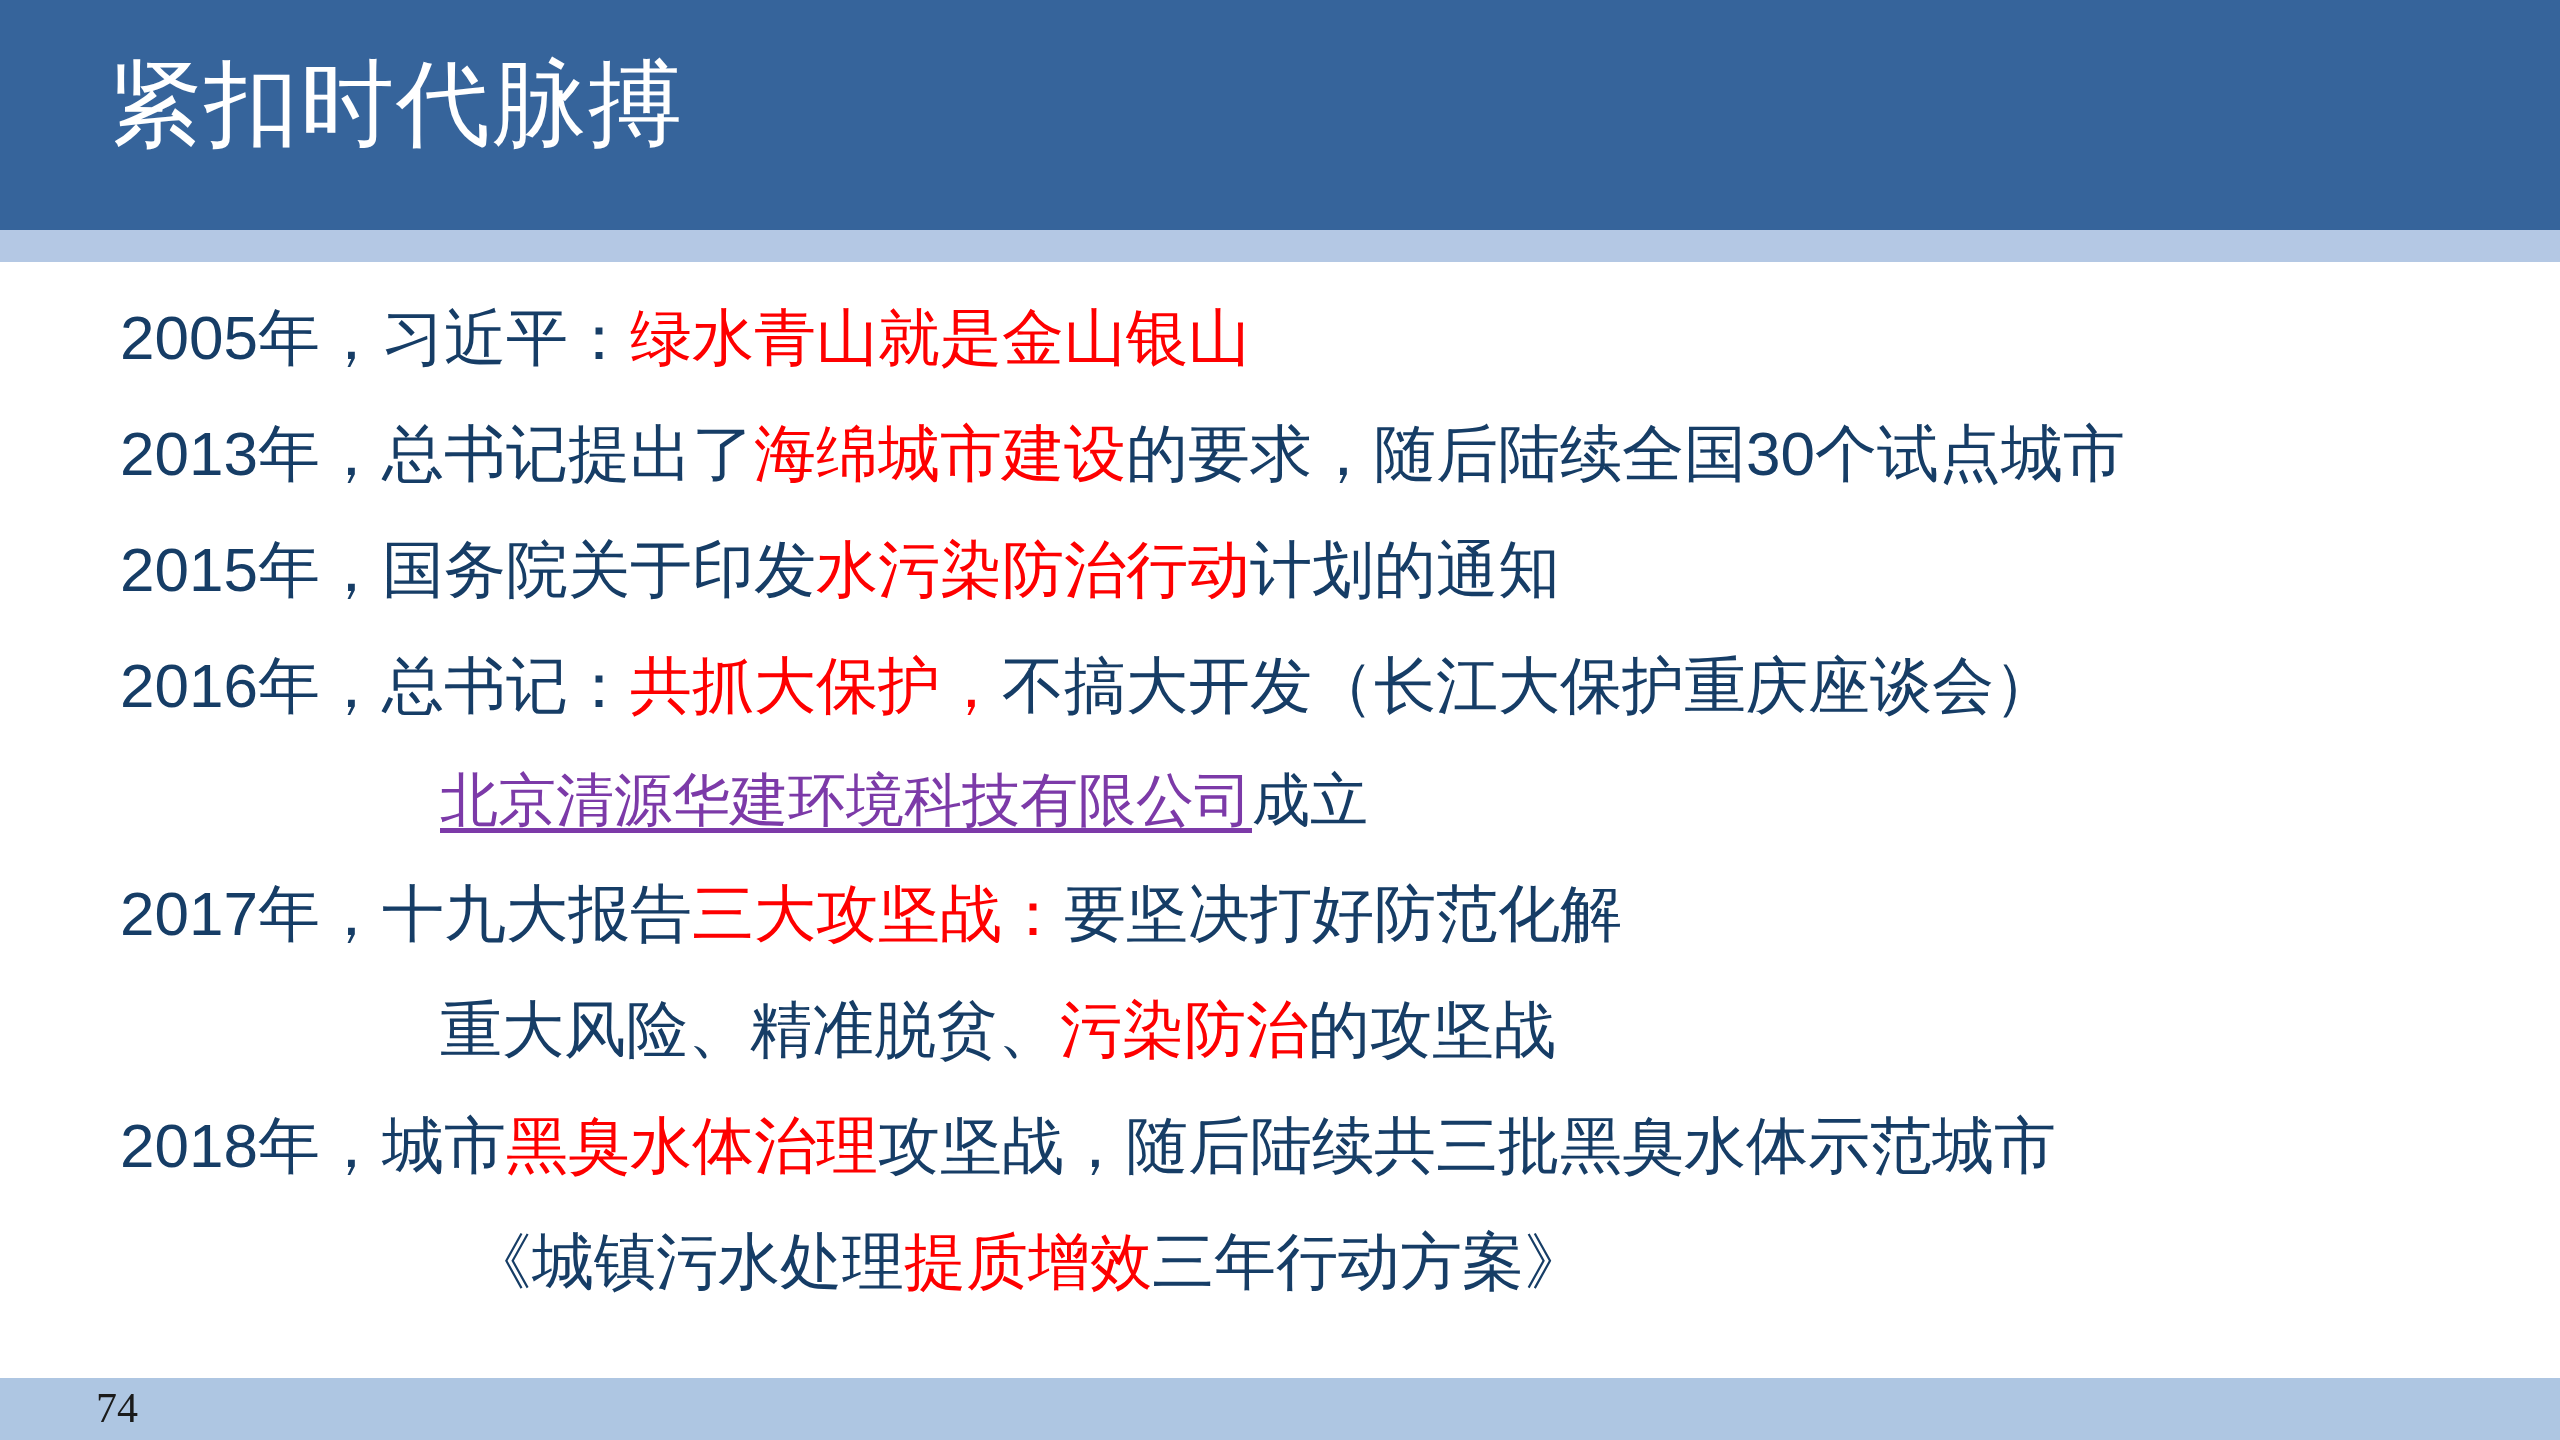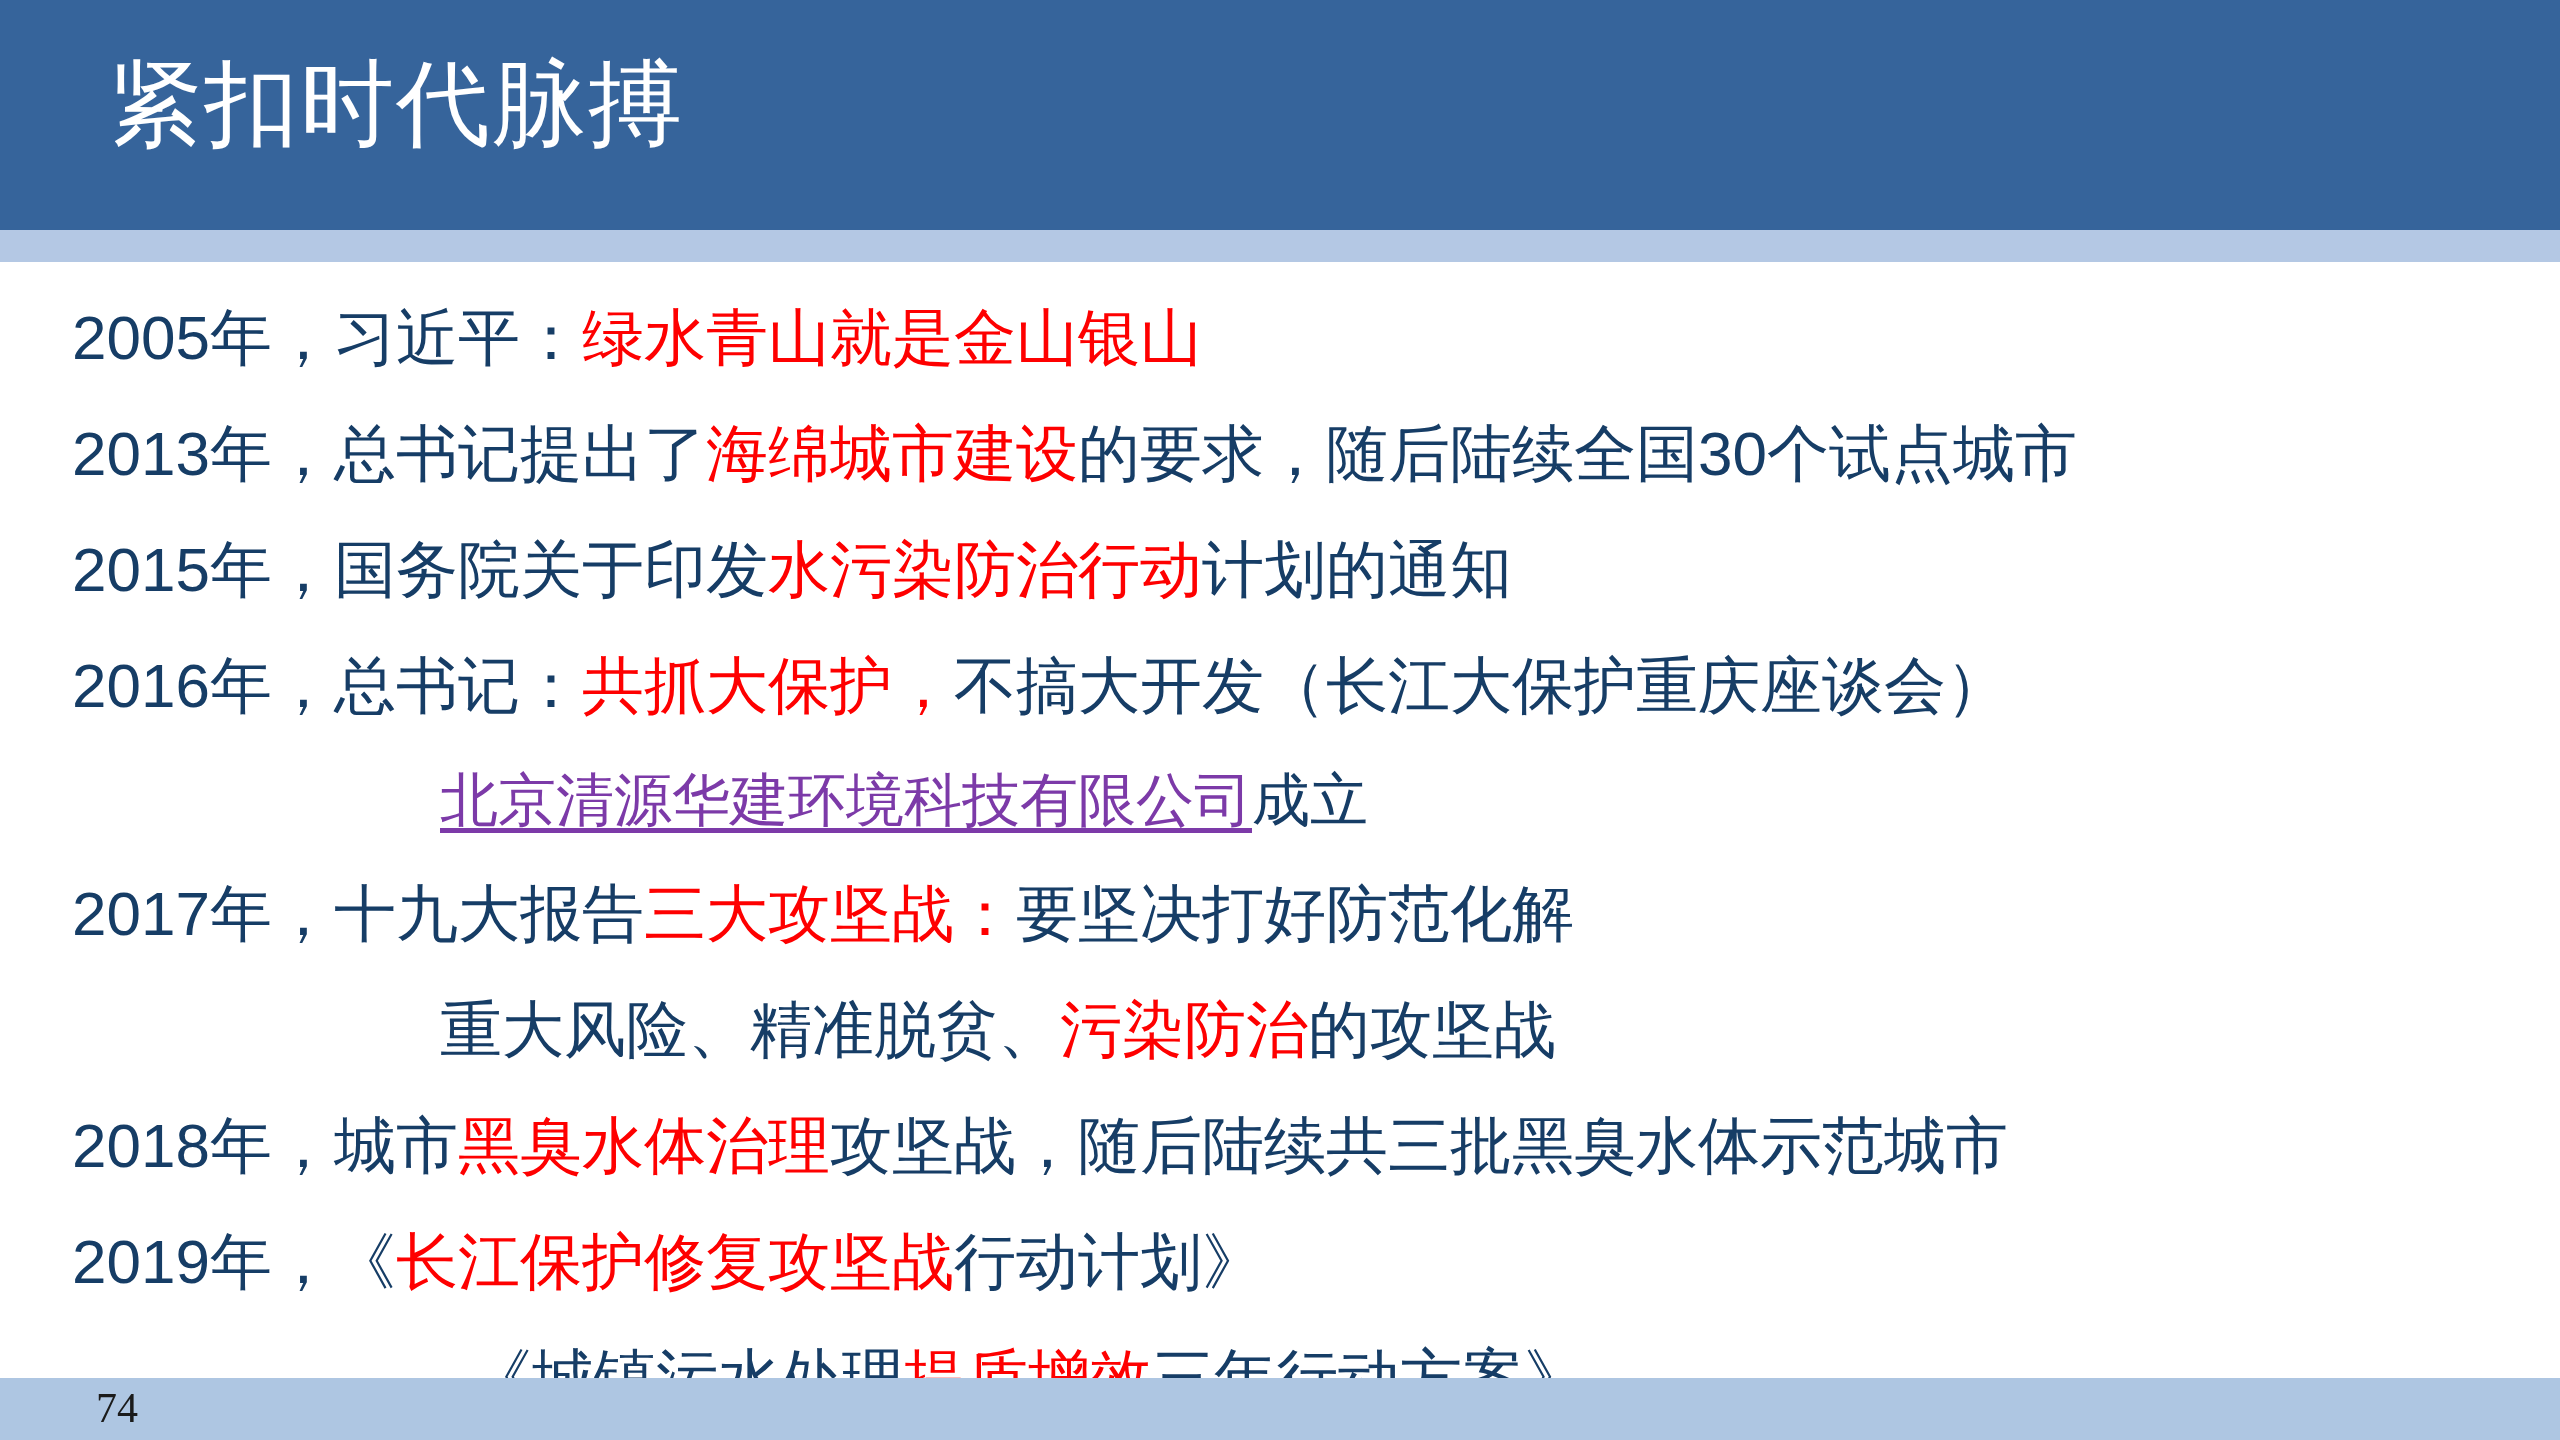--- a/index.html
+++ b/index.html
@@ -58,21 +58,21 @@
     height: 1118px;
     padding-top: 18px;
     box-sizing: border-box;
   }
   .line {
     white-space: nowrap;
     font-size: 62px;
     line-height: 116px;
     color: #163d66;
     letter-spacing: 0px;
-    padding-left: 72px;
+    padding-left: 120px;
   }
   .line.indent-1 {
     padding-left: 440px;
   }
   .line.indent-2 {
     padding-left: 470px;
   }
   .line.link-line {
     font-family: Liberation Sans, sans-serif;
     font-size: 58px;
@@ -121,21 +121,20 @@
   <div class="body-area">
     <div id="lines-container">
         <div class="line "><span class="navy">2005年，习近平：</span><span class="red">绿水青山就是金山银山</span></div>
         <div class="line "><span class="navy">2013年，总书记提出了</span><span class="red">海绵城市建设</span><span class="navy">的要求，随后陆续全国30个试点城市</span></div>
         <div class="line "><span class="navy">2015年，国务院关于印发</span><span class="red">水污染防治行动</span><span class="navy">计划的通知</span></div>
         <div class="line "><span class="navy">2016年，总书记：</span><span class="red">共抓大保护，</span><span class="navy">不搞大开发（长江大保护重庆座谈会）</span></div>
         <div class="line link-line"><span class="hyperlink">北京清源华建环境科技有限公司</span><span class="navy">成立</span></div>
         <div class="line "><span class="navy">2017年，十九大报告</span><span class="red">三大攻坚战：</span><span class="navy">要坚决打好防范化解</span></div>
         <div class="line indent-1"><span class="navy">重大风险、精准脱贫、</span><span class="red">污染防治</span><span class="navy">的攻坚战</span></div>
         <div class="line "><span class="navy">2018年，城市</span><span class="red">黑臭水体治理</span><span class="navy">攻坚战，随后陆续共三批黑臭水体示范城市</span></div>
-        <div class="line "><span class="navy">2019年，《</span><span class="red">长江保护修复攻坚战</span><span class="navy">行动计划》</span></div>
         <div class="line indent-2"><span class="navy">《城镇污水处理</span><span class="red">提质增效</span><span class="navy">三年行动方案》</span></div>
       </div>
   </div>
 
   <div class="footer-band"></div>
   <div class="page-number">74</div>
 
 </div>
 
 </body></html>

